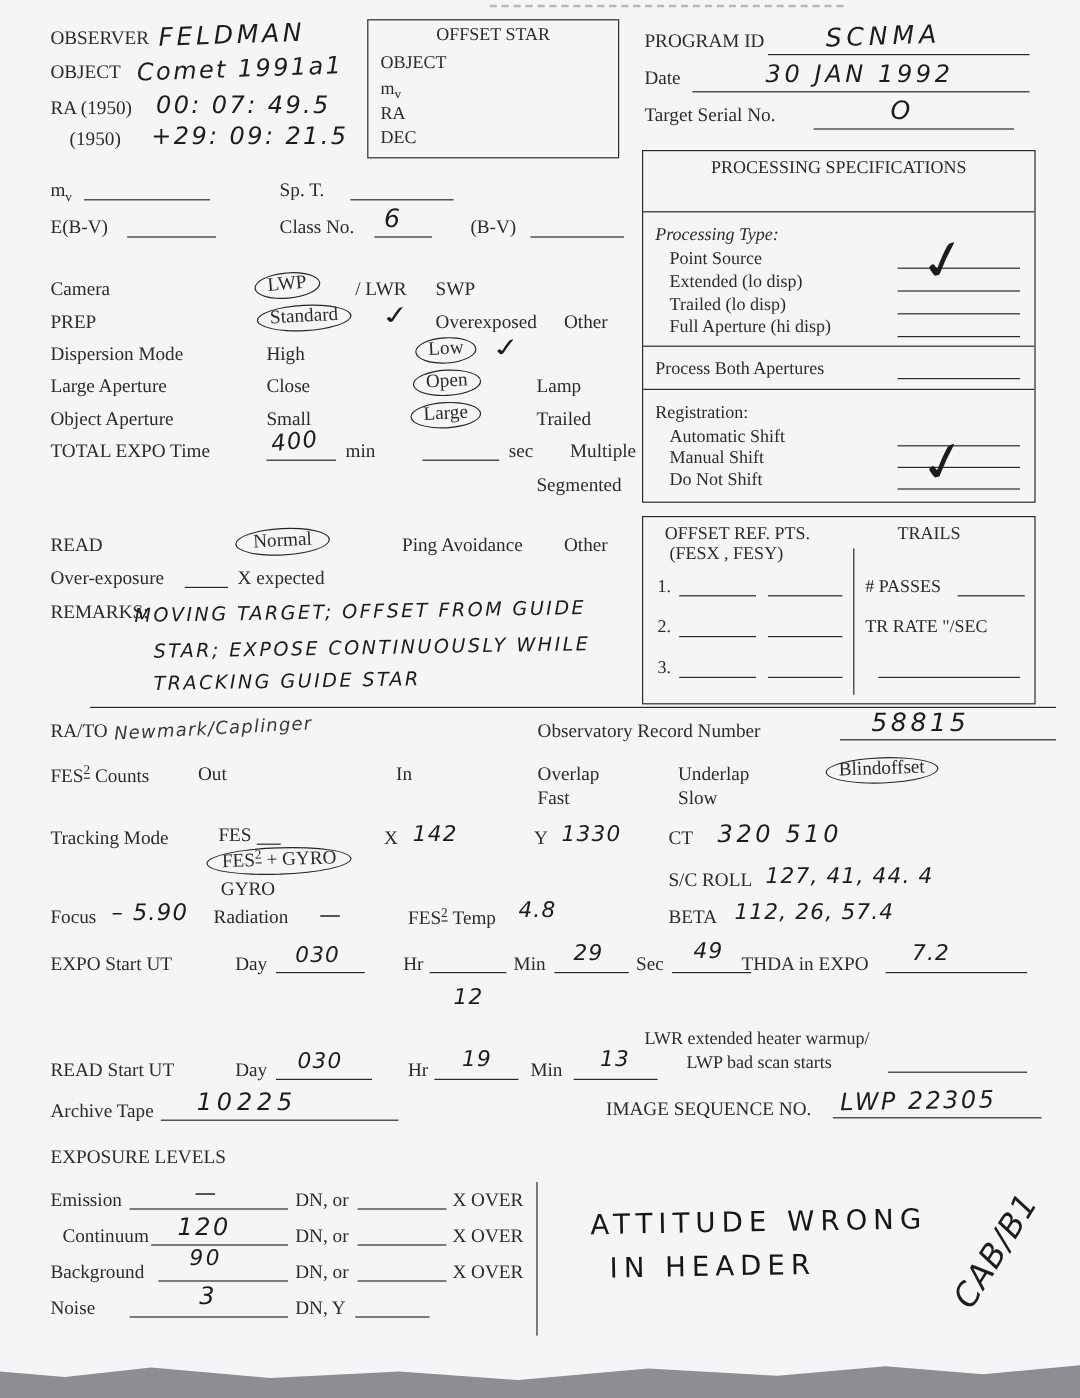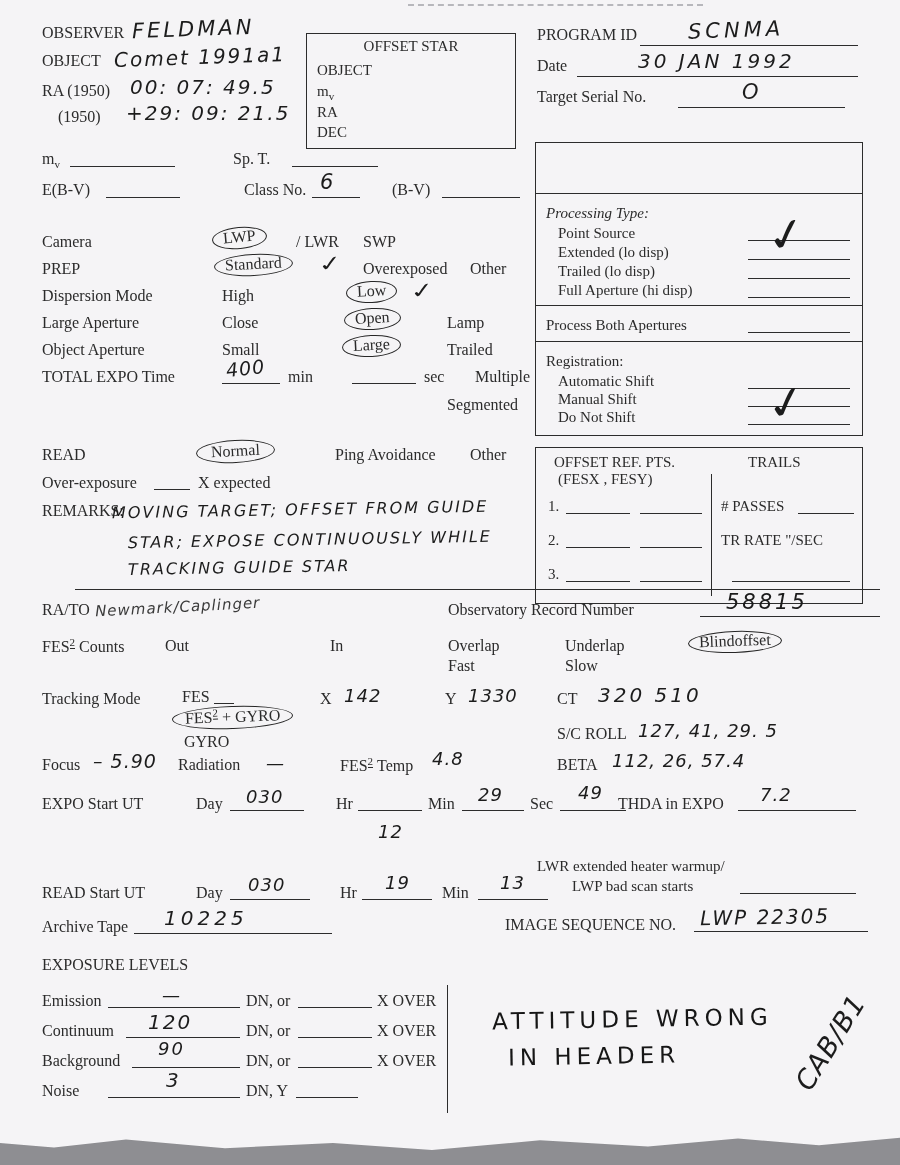--- a/index.html
+++ b/index.html
@@ -2,21 +2,21 @@
 <html><head>
 <meta charset="utf-8">
 <style>
   html,body{margin:0;padding:0;background:#777;}
   .page{position:relative;width:900px;height:1165px;background:#f5f4f6;overflow:hidden;
         font-family:"Liberation Serif",serif;color:#2b2b2b;}
   .abs{position:absolute;}
   .lbl{font-size:16px;white-space:nowrap;}
   .sm{font-size:15px;}
   .line{border-bottom:1.4px solid #2c2c2c;height:15px;display:inline-block;}
-  .box{border:1.6px solid #2c2c2c;background:transparent;margin-top:17px;}
+  .box{border:1.6px solid #2c2c2c;background:transparent;}
   .hrline{border-top:1.4px solid #2c2c2c;height:0;}
   .vr{border-left:1.4px solid #2c2c2c;width:0;}
   .oval{border:1.7px solid #262626;border-radius:50%;padding:0 10px 2px;display:inline-block;
         transform:rotate(-3deg);white-space:nowrap;}
   .hw{font-family:"DejaVu Sans",sans-serif;font-style:italic;color:#1c1c1c;font-size:18px;
       letter-spacing:1px;white-space:nowrap;}
   .hw-sm{font-size:15px;color:#3a3a3a;}
   .hw-print{font-family:"DejaVu Sans",sans-serif;font-style:italic;color:#1c1c1c;font-size:16px;
       letter-spacing:2px;white-space:nowrap;}
   .hand-caps{font-family:"DejaVu Sans",sans-serif;color:#161616;font-size:23px;
@@ -64,21 +64,21 @@
   <span class="abs lbl" style="left:537px;top:88px;">Target Serial No.</span>
   <span class="abs line" style="left:678px;top:92px;width:167px;"></span>
   <span class="abs hw" style="left:742px;top:80px;font-size:21px;">O</span>
 
   <span class="abs lbl" style="left:42px;top:150px;"><span>m</span><span class="sub">v</span></span>
   <span class="abs line" style="left:70px;top:151px;width:105px;"></span>
   <span class="abs lbl" style="left:233px;top:150px;">Sp. T.</span>
   <span class="abs line" style="left:292px;top:151px;width:86px;"></span>
   <span class="abs lbl" style="left:42px;top:181px;">E(B-V)</span>
   <span class="abs line" style="left:106px;top:182px;width:74px;"></span>
-  <span class="abs lbl" style="left:244px;top:181px;">Class No.</span>
+  <span class="abs lbl" style="left:233px;top:181px;">Class No.</span>
   <span class="abs line" style="left:312px;top:182px;width:48px;"></span>
   <span class="abs hw" style="left:320px;top:170px;font-size:21px;">6</span>
   <span class="abs lbl" style="left:392px;top:181px;">(B-V)</span>
   <span class="abs line" style="left:442px;top:182px;width:78px;"></span>
 
   <span class="abs lbl" style="left:42px;top:233px;">Camera</span>
   <span class="abs oval" style="left:212px;top:227px;transform:rotate(-5deg);"><span class="lbl">LWP</span></span>
   <span class="abs lbl" style="left:296px;top:233px;">/ LWR</span>
   <span class="abs lbl" style="left:363px;top:233px;">SWP</span>
 
@@ -106,20 +106,21 @@
   <span class="abs lbl" style="left:42px;top:368px;">TOTAL EXPO Time</span>
   <span class="abs line" style="left:222px;top:368px;width:58px;"></span>
   <span class="abs hw" style="left:226px;top:357px;font-size:19px;transform:rotate(-6deg);">400</span>
   <span class="abs lbl" style="left:288px;top:368px;">min</span>
   <span class="abs line" style="left:352px;top:368px;width:64px;"></span>
   <span class="abs lbl" style="left:424px;top:368px;">sec</span>
   <span class="abs lbl" style="left:447px;top:368px;margin-left:28px;">Multiple</span>
   <span class="abs lbl" style="left:447px;top:396px;">Segmented</span>
 
   <div class="abs box" style="left:535px;top:125px;width:326px;height:292px;">
+    <div class="abs sm" style="left:0;top:6px;width:100%;text-align:center;">PROCESSING SPECIFICATIONS</div>
     <div class="abs hrline" style="left:0;top:50px;width:100%;"></div>
 
     <span class="abs sm" style="left:10px;top:62px;font-style:italic;">Processing Type:</span>
     <span class="abs sm" style="left:22px;top:82px;">Point Source</span>
     <span class="abs line" style="left:212px;top:82px;width:102px;"></span>
     <span class="abs sm" style="left:22px;top:101px;">Extended (lo disp)</span>
     <span class="abs line" style="left:212px;top:101px;width:102px;"></span>
     <span class="abs sm" style="left:22px;top:120px;">Trailed (lo disp)</span>
     <span class="abs line" style="left:212px;top:120px;width:102px;"></span>
     <span class="abs sm" style="left:22px;top:139px;">Full Aperture (hi disp)</span>
@@ -201,21 +202,21 @@
   <span class="abs lbl" style="left:184px;top:733px;">GYRO</span>
 
   <span class="abs lbl" style="left:320px;top:690px;">X</span>
   <span class="abs hw" style="left:344px;top:685px;">142</span>
   <span class="abs lbl" style="left:445px;top:690px;">Y</span>
   <span class="abs hw" style="left:468px;top:685px;">1330</span>
   <span class="abs lbl" style="left:557px;top:690px;">CT</span>
   <span class="abs hw" style="left:598px;top:683px;font-size:20px;letter-spacing:3px;">320  510</span>
 
   <span class="abs lbl" style="left:557px;top:725px;">S/C ROLL</span>
-  <span class="abs hw" style="left:638px;top:720px;">127, 41, 29. 5</span>
+  <span class="abs hw" style="left:638px;top:720px;">127, 41, 44. 4</span>
 
   <span class="abs lbl" style="left:42px;top:756px;">Focus</span>
   <span class="abs hw" style="left:93px;top:750px;font-size:19px;">– 5.90</span>
   <span class="abs lbl" style="left:178px;top:756px;">Radiation</span>
   <span class="abs hw" style="left:266px;top:752px;">—</span>
   <span class="abs lbl" style="left:340px;top:756px;"><span>FES</span><span class="supu">2</span>&nbsp;<span>Temp</span></span>
   <span class="abs hw" style="left:432px;top:748px;">4.8</span>
   <span class="abs lbl" style="left:557px;top:756px;">BETA</span>
   <span class="abs hw" style="left:612px;top:750px;">112, 26, 57.4</span>
 
@@ -260,21 +261,21 @@
 
   <span class="abs lbl" style="left:42px;top:956px;">EXPOSURE LEVELS</span>
 
   <span class="abs lbl" style="left:42px;top:992px;">Emission</span>
   <span class="abs line" style="left:108px;top:992px;width:132px;"></span>
   <span class="abs hw" style="left:162px;top:984px;">—</span>
   <span class="abs lbl" style="left:246px;top:992px;">DN, or</span>
   <span class="abs line" style="left:298px;top:992px;width:74px;"></span>
   <span class="abs lbl" style="left:377px;top:992px;">X OVER</span>
 
-  <span class="abs lbl" style="left:42px;top:1022px;">Continuum</span>
+  <span class="abs lbl" style="left:52px;top:1022px;">Continuum</span>
   <span class="abs line" style="left:126px;top:1022px;width:114px;"></span>
   <span class="abs hw" style="left:148px;top:1010px;font-size:20px;letter-spacing:2px;">120</span>
   <span class="abs lbl" style="left:246px;top:1022px;">DN, or</span>
   <span class="abs line" style="left:298px;top:1022px;width:74px;"></span>
   <span class="abs lbl" style="left:377px;top:1022px;">X OVER</span>
 
   <span class="abs lbl" style="left:42px;top:1052px;">Background</span>
   <span class="abs line" style="left:132px;top:1052px;width:108px;"></span>
   <span class="abs hw" style="left:158px;top:1038px;font-size:18px;letter-spacing:2px;">90</span>
   <span class="abs lbl" style="left:246px;top:1052px;">DN, or</span>

